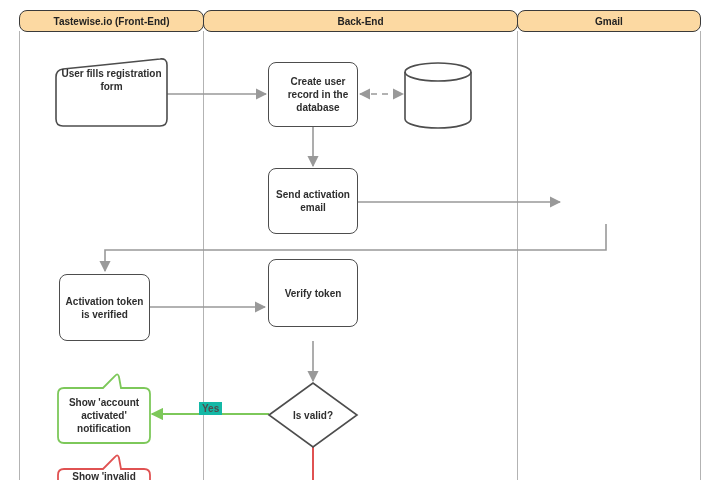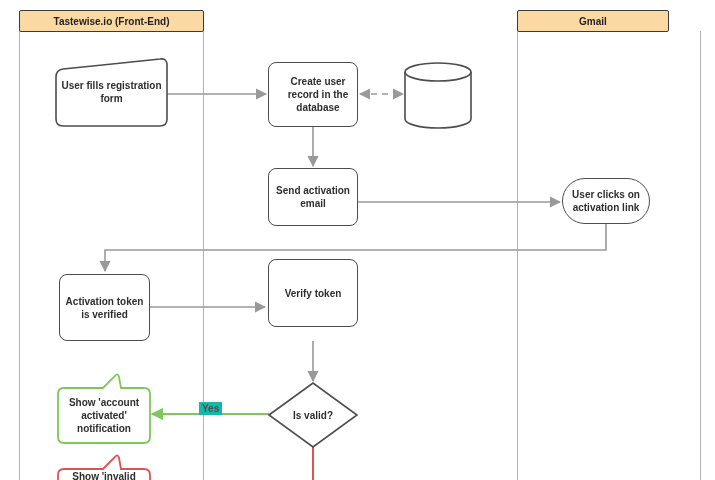--- a/index.html
+++ b/index.html
@@ -8,21 +8,21 @@
     background:#ffffff;
     font-family:"Liberation Sans","DejaVu Sans",sans-serif;
     color:#2e2e2e;
   }
   .abs{position:absolute;box-sizing:border-box;}
   
   .lane-head{
     background:#fcd9a2;border:1px solid #3a3a3a;
     display:flex;align-items:center;justify-content:center;
     font-size:10px;font-weight:bold;color:#222;
-    top:10px;height:22px;border-radius:2px;
+    top:10px;height:22px;border-radius:8px;
   }
   
   .lane-body{
     top:31px;height:478px;border:1px solid #b3b3b3;border-top:none;
     background:transparent;
   }
   
   .node{
     background:#ffffff;border:1.6px solid #4d4d4d;border-radius:8px;
     display:flex;align-items:center;justify-content:center;text-align:center;
@@ -46,21 +46,24 @@
 
 <div class="canvas">
 
   <div class="abs lane-body" style="left:19px;width:185px;"></div>
   <div class="abs lane-body" style="left:203px;width:315px;"></div>
   <div class="abs lane-body" style="left:517px;width:184px;"></div>
 
   <div class="abs lane-head" style="left:19px;width:185px;">
     <span>Tastewise.io (Front-End)</span>
   </div>
-  <div class="abs lane-head" style="left:517px;width:152px;">
+  <div class="abs lane-head" style="left:203px;width:315px;">
+    <span>Back-End</span>
+  </div>
+  <div class="abs lane-head" style="left:517px;width:184px;">
     <span>Gmail</span>
   </div>
 
   <svg width="715" height="480" viewBox="0 0 715 480">
     <defs>
       <marker id="arrGray" viewBox="0 0 10 10" refX="9" refY="5" markerWidth="7" markerHeight="7" orient="auto-start-reverse">
         <path d="M0,0 L10,5 L0,10 z" fill="#999999"></path>
       </marker>
       <marker id="arrGreen" viewBox="0 0 10 10" refX="9" refY="5" markerWidth="7" markerHeight="7" orient="auto-start-reverse">
         <path d="M0,0 L10,5 L0,10 z" fill="#7dc85a"></path>
@@ -86,37 +89,34 @@
 
     <path d="M64,388 L103,388 L115,376 Q118,372.5 119,377 L121,388 L144,388 Q150,388 150,394 L150,437 Q150,443 144,443 L64,443 Q58,443 58,437 L58,394 Q58,388 64,388 Z" fill="#ffffff" stroke="#7dc85a" stroke-width="1.8"></path>
 
     <path d="M64,469 L103,469 L115,457 Q118,453.5 119,458 L121,469 L144,469 Q150,469 150,475 L150,520 L58,520 L58,475 Q58,469 64,469 Z" fill="#ffffff" stroke="#e05252" stroke-width="1.8"></path>
   </svg>
 
   <div class="abs node" style="left:268px;top:62px;width:90px;height:65px;padding-left:10px;">
     <div class="inner" style="width:72px;">Create user record in the database</div>
   </div>
 
-  <div class="abs node" style="left:268px;top:168px;width:90px;height:58px;">
+  <div class="abs node" style="left:268px;top:168px;width:90px;height:66px;">
     <div class="inner" style="width:78px;">Send activation email</div>
   </div>
 
-  <div class="abs node stadium" style="left:562px;top:178px;width:88px;height:46px;">
-    <div class="inner" style="width:76px;">User clicks on activation link</div>
-  </div>
 
   <div class="abs node" style="left:59px;top:274px;width:91px;height:67px;">
     <div class="inner" style="width:80px;">Activation token is verified</div>
   </div>
 
   <div class="abs node" style="left:268px;top:259px;width:90px;height:68px;text-align:center;">
     <div class="inner" style="width:80px;">Verify token</div>
   </div>
 
-  <div class="abs shape-text" style="left:58px;top:66px;width:107px;height:52px;">
+  <div class="abs shape-text" style="left:58px;top:54px;width:107px;height:52px;">
     <div class="inner" style="width:104px;">User fills registration form</div>
   </div>
 
 
   <div class="abs shape-text" style="left:273px;top:404px;width:80px;height:22px;">
     <div class="inner">Is valid?</div>
   </div>
 
   <div class="abs shape-text" style="left:60px;top:390px;width:88px;height:51px;">
     <div class="inner" style="width:80px;">Show 'account activated' notification</div>

